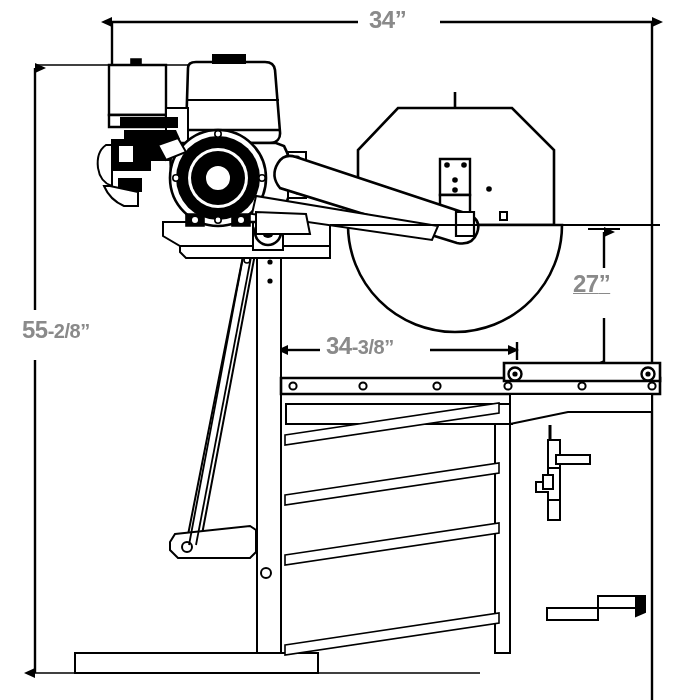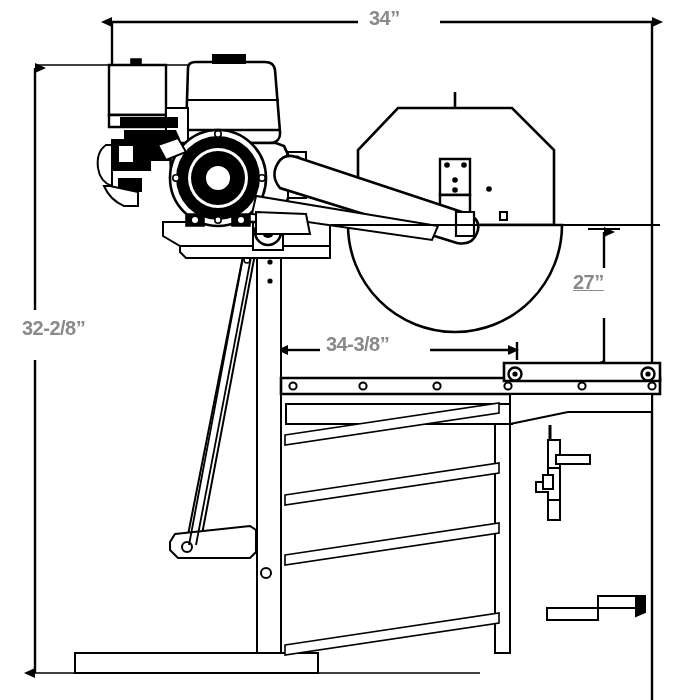--- a/index.html
+++ b/index.html
@@ -30,21 +30,21 @@
   .dim-label {
     position: absolute;
     color: #8a8a8a;
     font-family: "Liberation Sans", sans-serif;
     font-weight: bold;
     white-space: nowrap;
     user-select: none;
     line-height: 1;
   }
   .dim-label .whole {
-    font-size: 20px;
+    font-size: 24px;
     letter-spacing: -0.5px;
   }
   .dim-label .frac {
     font-size: 20px;
     letter-spacing: -0.5px;
   }
   #label-width {
     left: 369px;
     top: 8px;
   }
@@ -281,21 +281,21 @@
       </g>
 
     </g>
   </svg>
 
   <div class="dim-label" id="label-width">
     <span class="whole">34</span><span class="whole">”</span>
   </div>
 
   <div class="dim-label" id="label-height">
-    <span class="whole">32</span><span class="frac">-2/8”</span>
+    <span class="whole">55</span><span class="frac">-2/8”</span>
   </div>
 
   <div class="dim-label" id="label-length">
     <span class="whole">34</span><span class="frac">-3/8”</span>
   </div>
 
   <div class="dim-label" id="label-blade-height">
     <span class="whole">27</span><span class="whole">”</span>
   </div>
 

